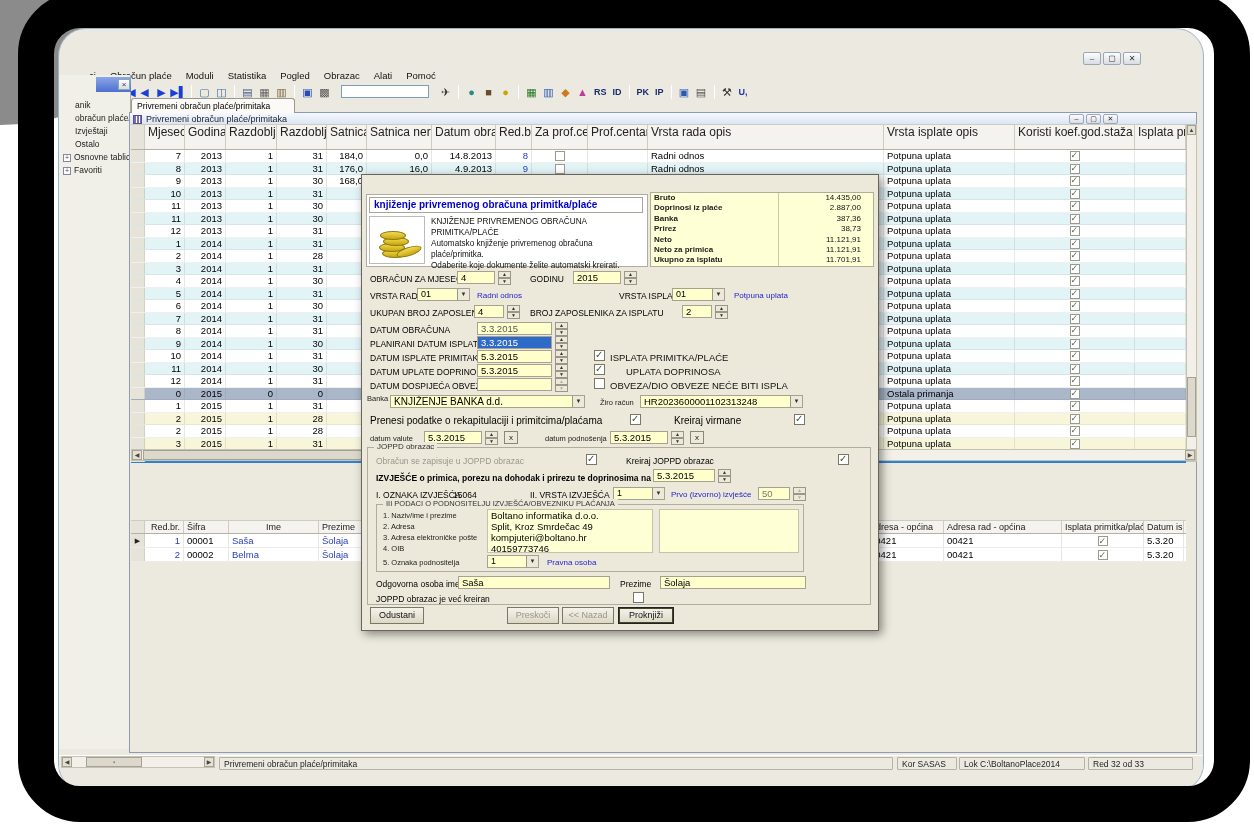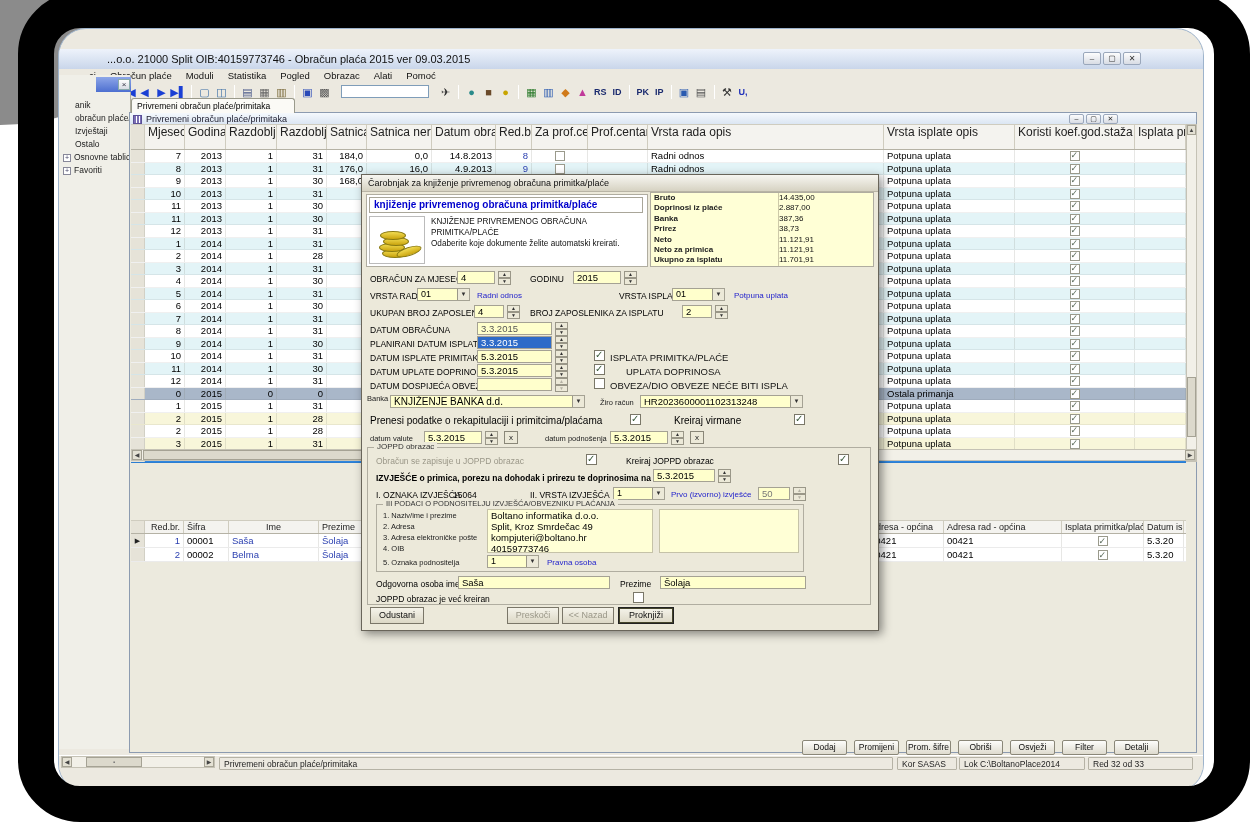--- a/index.html
+++ b/index.html
@@ -81,21 +81,21 @@
   .dlg{position:absolute;left:302px;top:145px;width:518px;height:457px;background:#ece9da;border:1px solid #69655a;box-shadow:3px 3px 9px rgba(0,0,0,.45);z-index:60}
   .dlgcap{position:absolute;left:0;top:0;right:0;height:17px;background:linear-gradient(#f7f6f1,#d6d2c2);border-bottom:1px solid #b8b4a5;font-size:9px;color:#111;display:flex;align-items:center;padding-left:6px;white-space:nowrap}
   .dlg-headwhite{position:absolute;left:4px;top:19px;width:282px;height:73px;background:#fff;border:1px solid #b0ada0}
   .dlg-strip{position:absolute;left:2px;top:2px;width:274px;height:16px;background:#fff;border:1px solid #a9a699;font-size:10px;font-weight:bold;color:#0000cc;padding:1px 4px;white-space:nowrap;overflow:hidden}
   .dlg-icobox{position:absolute;left:2px;top:21px;width:56px;height:48px;background:#fff;border:1px solid #bbb}
   .coins i{position:absolute;width:26px;height:9px;background:linear-gradient(#f2dc52,#caa40e);border:1px solid #8a7a10;border-radius:50%}
   .dlg-desc{position:absolute;left:64px;top:21px;width:216px;height:50px;font-size:8.2px;line-height:11px;color:#111}
   .dlg-sum{position:absolute;left:288px;top:17px;width:224px;height:75px;background:#ffffd6;border:1px solid #b0ada0;font-size:8px;overflow:hidden}
   .srow{display:flex;height:10.4px;line-height:10.4px}
   .sl{width:128px;border-right:1px solid #cdc9a8;padding-left:3px;font-weight:bold;color:#222;white-space:nowrap;overflow:hidden}
-  .sv{flex:1;text-align:left;padding-right:12px;color:#111}
+  .sv{flex:1;text-align:right;padding-right:12px;color:#111}
   .fl{position:absolute;font-size:8.5px;color:#000;white-space:nowrap}
   .fl-sm{position:absolute;font-size:7.5px;color:#222;white-space:nowrap}
   .fl-big{position:absolute;font-size:10px;color:#000;white-space:nowrap}
   .fl-gray{position:absolute;font-size:8.5px;color:#9a9788;white-space:nowrap}
   .fl-bold{position:absolute;font-size:8.5px;font-weight:bold;color:#000;white-space:nowrap}
   .bluetxt{position:absolute;font-size:8px;color:#2222cc;white-space:nowrap}
   .yf{position:absolute;height:13px;background:#ffffcc;border:1px solid #a5a294;font-size:9.5px;line-height:11px;padding:0 3px;white-space:nowrap;overflow:hidden}
   .yf.self{background:#2e6bc8;color:#fff}
   .spin{position:absolute;width:13px;height:14px;display:flex;flex-direction:column}
   .spin span{flex:1;background:#ece9d8;border:1px solid #9a9788;font-size:5px;line-height:5px;text-align:center;color:#333}
@@ -111,23 +111,20 @@
   .dbtn.dis{color:#9a9788}
   .dbtn.def{border:1px solid #222;box-shadow:0 0 0 1px #44442a inset}
 </style>
 </head>
 <body>
 
 <div class="stage">
   <div class="corner-gray"></div>
 
   <div class="app">
-    <div class="titlebar">
-      <span>...o.o. 21000 Split OIB:40159773746 - Obračun plaća 2015 ver 09.03.2015</span>
-    </div>
     <div class="winbtns" id="winbtns">
         <span class="winbtn">–</span>
         <span class="winbtn">▢</span>
         <span class="winbtn">✕</span>
       </div>
 
     <div class="menubar" id="menubar">
         <span>ci</span>
         <span>Obračun plaće</span>
         <span>Moduli</span>
@@ -712,59 +709,48 @@
               <span class="c al-l blue" style="width:90px">Belma</span>
               <span class="c al-l blue" style="width:548px">Šolaja</span>
               <span class="c al-l" style="width:77px">00421</span>
               <span class="c al-l" style="width:118px">00421</span>
               <span class="c al-c" style="width:82px"><span class="cb ck"></span></span>
               <span class="c al-l" style="width:40px">5.3.20</span>
             </div>
           </div>
       </div>
 
-      <div class="btnrow" id="btnrow">
-          <span class="pbtn" style="left:672px">Dodaj</span>
-          <span class="pbtn" style="left:724px">Promijeni</span>
-          <span class="pbtn" style="left:776px">Prom. šifre</span>
-          <span class="pbtn" style="left:828px">Obriši</span>
-          <span class="pbtn" style="left:880px">Osvježi</span>
-          <span class="pbtn" style="left:932px">Filter</span>
-          <span class="pbtn" style="left:984px">Detalji</span>
-        </div>
     </div>
 
     <div class="statusbar">
       <div class="scell" style="left:160px;width:674px">Privremeni obračun plaće/primitaka</div>
       <div class="scell" style="left:838px;width:60px">Kor SASAS</div>
       <div class="scell" style="left:900px;width:126px">Lok C:\BoltanoPlace2014</div>
       <div class="scell" style="left:1029px;width:105px">Red 32 od 33</div>
     </div>
     <div class="minisb">
       <span class="hbtn" style="left:0">◀</span>
       <div class="minithumb">▪</div>
       <span class="hbtn" style="right:0">▶</span>
     </div>
 
     <div class="dlg">
-      <div class="dlgcap">
-        <span>Čarobnjak za knjiženje privremenog obračuna primitka/plaće</span>
-      </div>
 
       <div class="dlg-headwhite">
         <div class="dlg-strip">knjiženje privremenog obračuna primitka/plaće</div>
         <div class="dlg-icobox coins">
           <i style="left:12px;top:32px"></i>
             <i style="left:9px;top:26px"></i>
             <i style="left:13px;top:20px"></i>
             <i style="left:10px;top:14px"></i>
           <i style="left:26px;top:30px;transform:rotate(-18deg)"></i>
         </div>
         <div class="dlg-desc">
           <div>KNJIŽENJE PRIVREMENOG OBRAČUNA PRIMITKA/PLAĆE</div>
+          <div>Automatsko knjiženje privremenog obračuna plaće/primitka.</div>
           <div>Odaberite koje dokumente želite automatski kreirati.</div>
         </div>
       </div>
       <div class="dlg-sum" id="dlgsum">
           <div class="srow">
             <span class="sl">Bruto</span>
             <span class="sv">14.435,00</span>
           </div>
           <div class="srow">
             <span class="sl">Doprinosi iz plaće</span>

